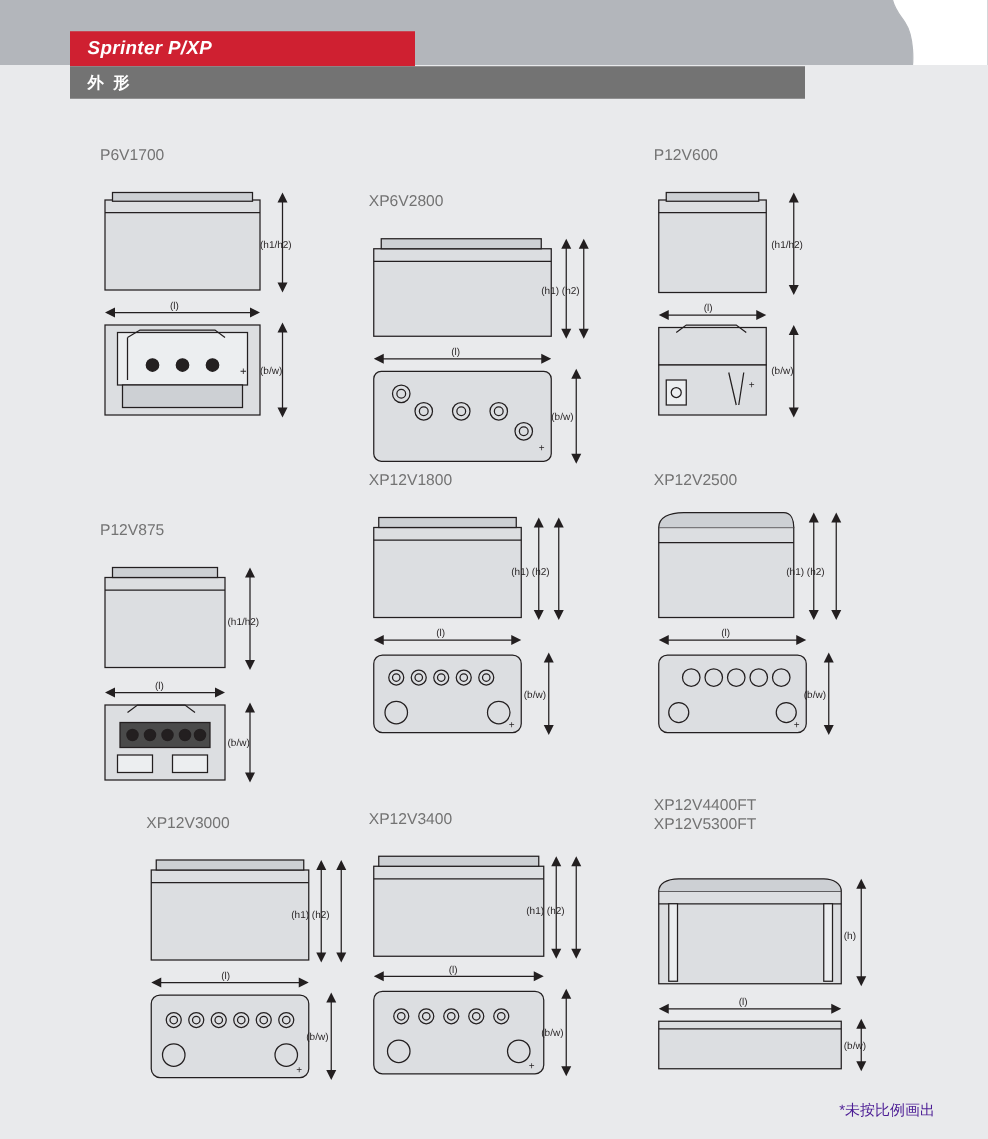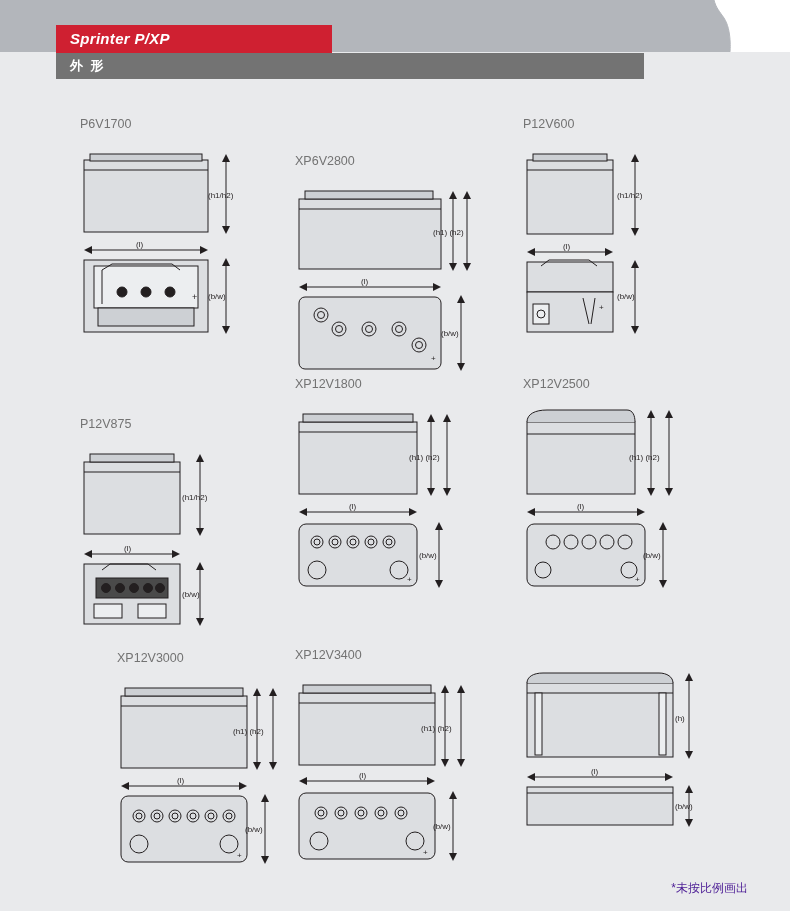--- a/index.html
+++ b/index.html
@@ -367,20 +367,22 @@
           <path d="M158,198 l-4,-8 h8 z" fill="#231f20" stroke="none"></path>
         </g>
         <text x="126" y="68" font-size="8" fill="#231f20">(h1)  (h2)</text>
         <text x="64" y="115" font-size="8" fill="#231f20">(l)</text>
         <text x="138" y="166" font-size="8" fill="#231f20">(b/w)</text>
       </svg>
     </div>
   </div>
 
   <div class="cell" style="left:523px; top:558px;">
+    <div class="cell-label">XP12V4400FT
+XP12V5300FT</div>
     <div class="fig" style="margin-top:14px;">
       <svg width="180" height="200" viewBox="0 0 180 200">
         <g fill="none" stroke="#231f20" stroke-width="1">
           <rect x="4" y="32" width="146" height="74" fill="#dcdee1"></rect>
           <path d="M4,32 C4,26 10,22 20,22 H136 C144,22 150,26 150,32" fill="#cdd0d4"></path>
           <line x1="4" y1="42" x2="150" y2="42"></line>
           <rect x="12" y="42" width="7" height="62" fill="#eceef0"></rect>
           <rect x="136" y="42" width="7" height="62" fill="#eceef0"></rect>
           <line x1="166" y1="24" x2="166" y2="106"></line>
           <path d="M166,22 l-4,8 h8 z" fill="#231f20" stroke="none"></path>

